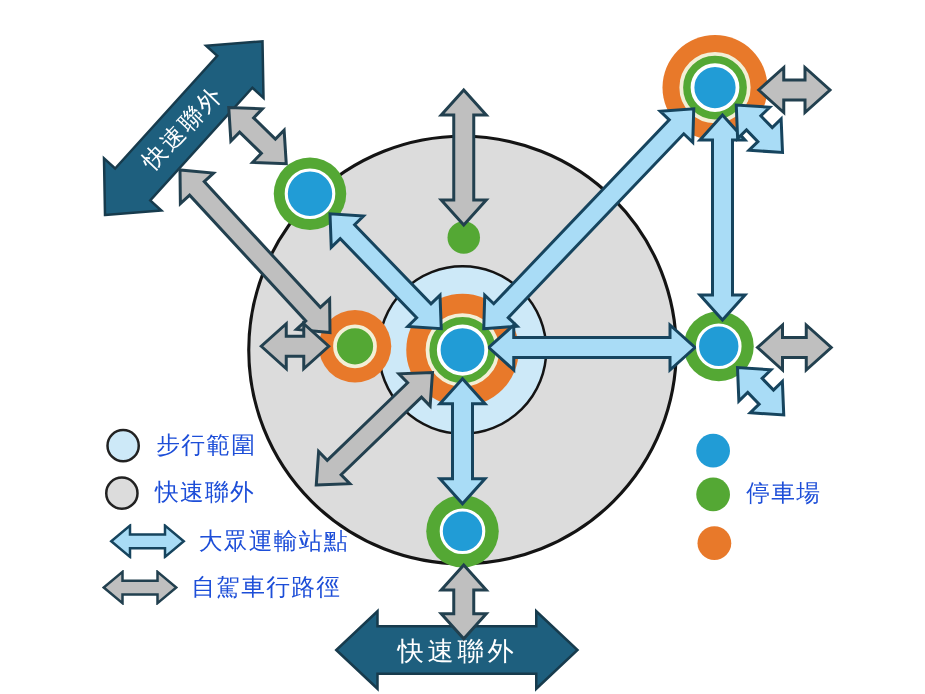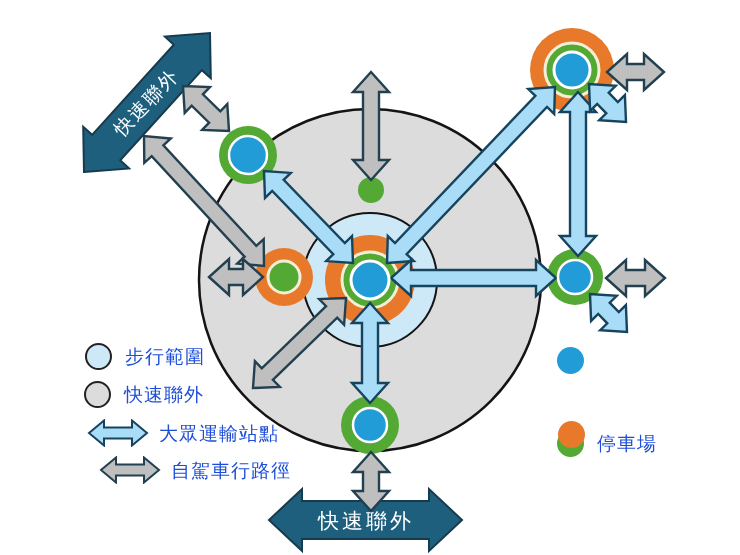--- a/index.html
+++ b/index.html
@@ -86,33 +86,33 @@
     <div class="lrow" style="left:84px;top:381px;">
       <span class="circ outlined" id="sw-car" style="width: 27px; height: 27px; background: rgb(220, 220, 220);"></span>
       <span class="lbl gap-sm">快速聯外</span>
     </div>
     <div class="lrow" style="left:86px;top:419px;">
       <svg class="sw-arrow" width="64" height="28" viewBox="0 0 64 28">
           <path d="M3.0,14.0 L18.0,26.5 L18.0,19.5 L46.0,19.5 L46.0,26.5 L61.0,14.0 L46.0,1.5 L46.0,8.5 L18.0,8.5 L18.0,1.5 Z" fill="#A9DCF6" stroke="#16445E" stroke-width="2"></path>
         </svg>
       <span class="lbl gap-md">大眾運輸站點</span>
     </div>
-    <div class="lrow" style="left:98px;top:456px;">
+    <div class="lrow" style="left:80px;top:456px;">
       <svg class="sw-arrow" width="64" height="28" viewBox="0 0 64 28">
           <path d="M3.0,14.0 L18.0,26.5 L18.0,19.5 L46.0,19.5 L46.0,26.5 L61.0,14.0 L46.0,1.5 L46.0,8.5 L18.0,8.5 L18.0,1.5 Z" fill="#BFBFBF" stroke="#22404F" stroke-width="2"></path>
         </svg>
       <span class="lbl gap-md">自駕車行路徑</span>
     </div>
   </div>
 
   <div class="legend">
     <div class="lrow" style="left:557px;top:347px;">
       <span class="circ" id="sw-station" style="width: 27px; height: 27px; background: rgb(33, 156, 214);"></span>
     </div>
-    <div class="lrow" style="left:557px;top:382px;margin-top:48px;">
+    <div class="lrow" style="left:557px;top:382px;">
       <span class="circ" id="sw-parking" style="width: 27px; height: 27px; background: rgb(84, 168, 52);"></span>
       <span class="lbl gap-sm">停車場</span>
     </div>
     <div class="lrow" style="left:558px;top:421px;">
       <span class="circ" id="sw-land" style="width: 27px; height: 27px; background: rgb(232, 121, 42);"></span>
     </div>
   </div>
 
 </div>
 

